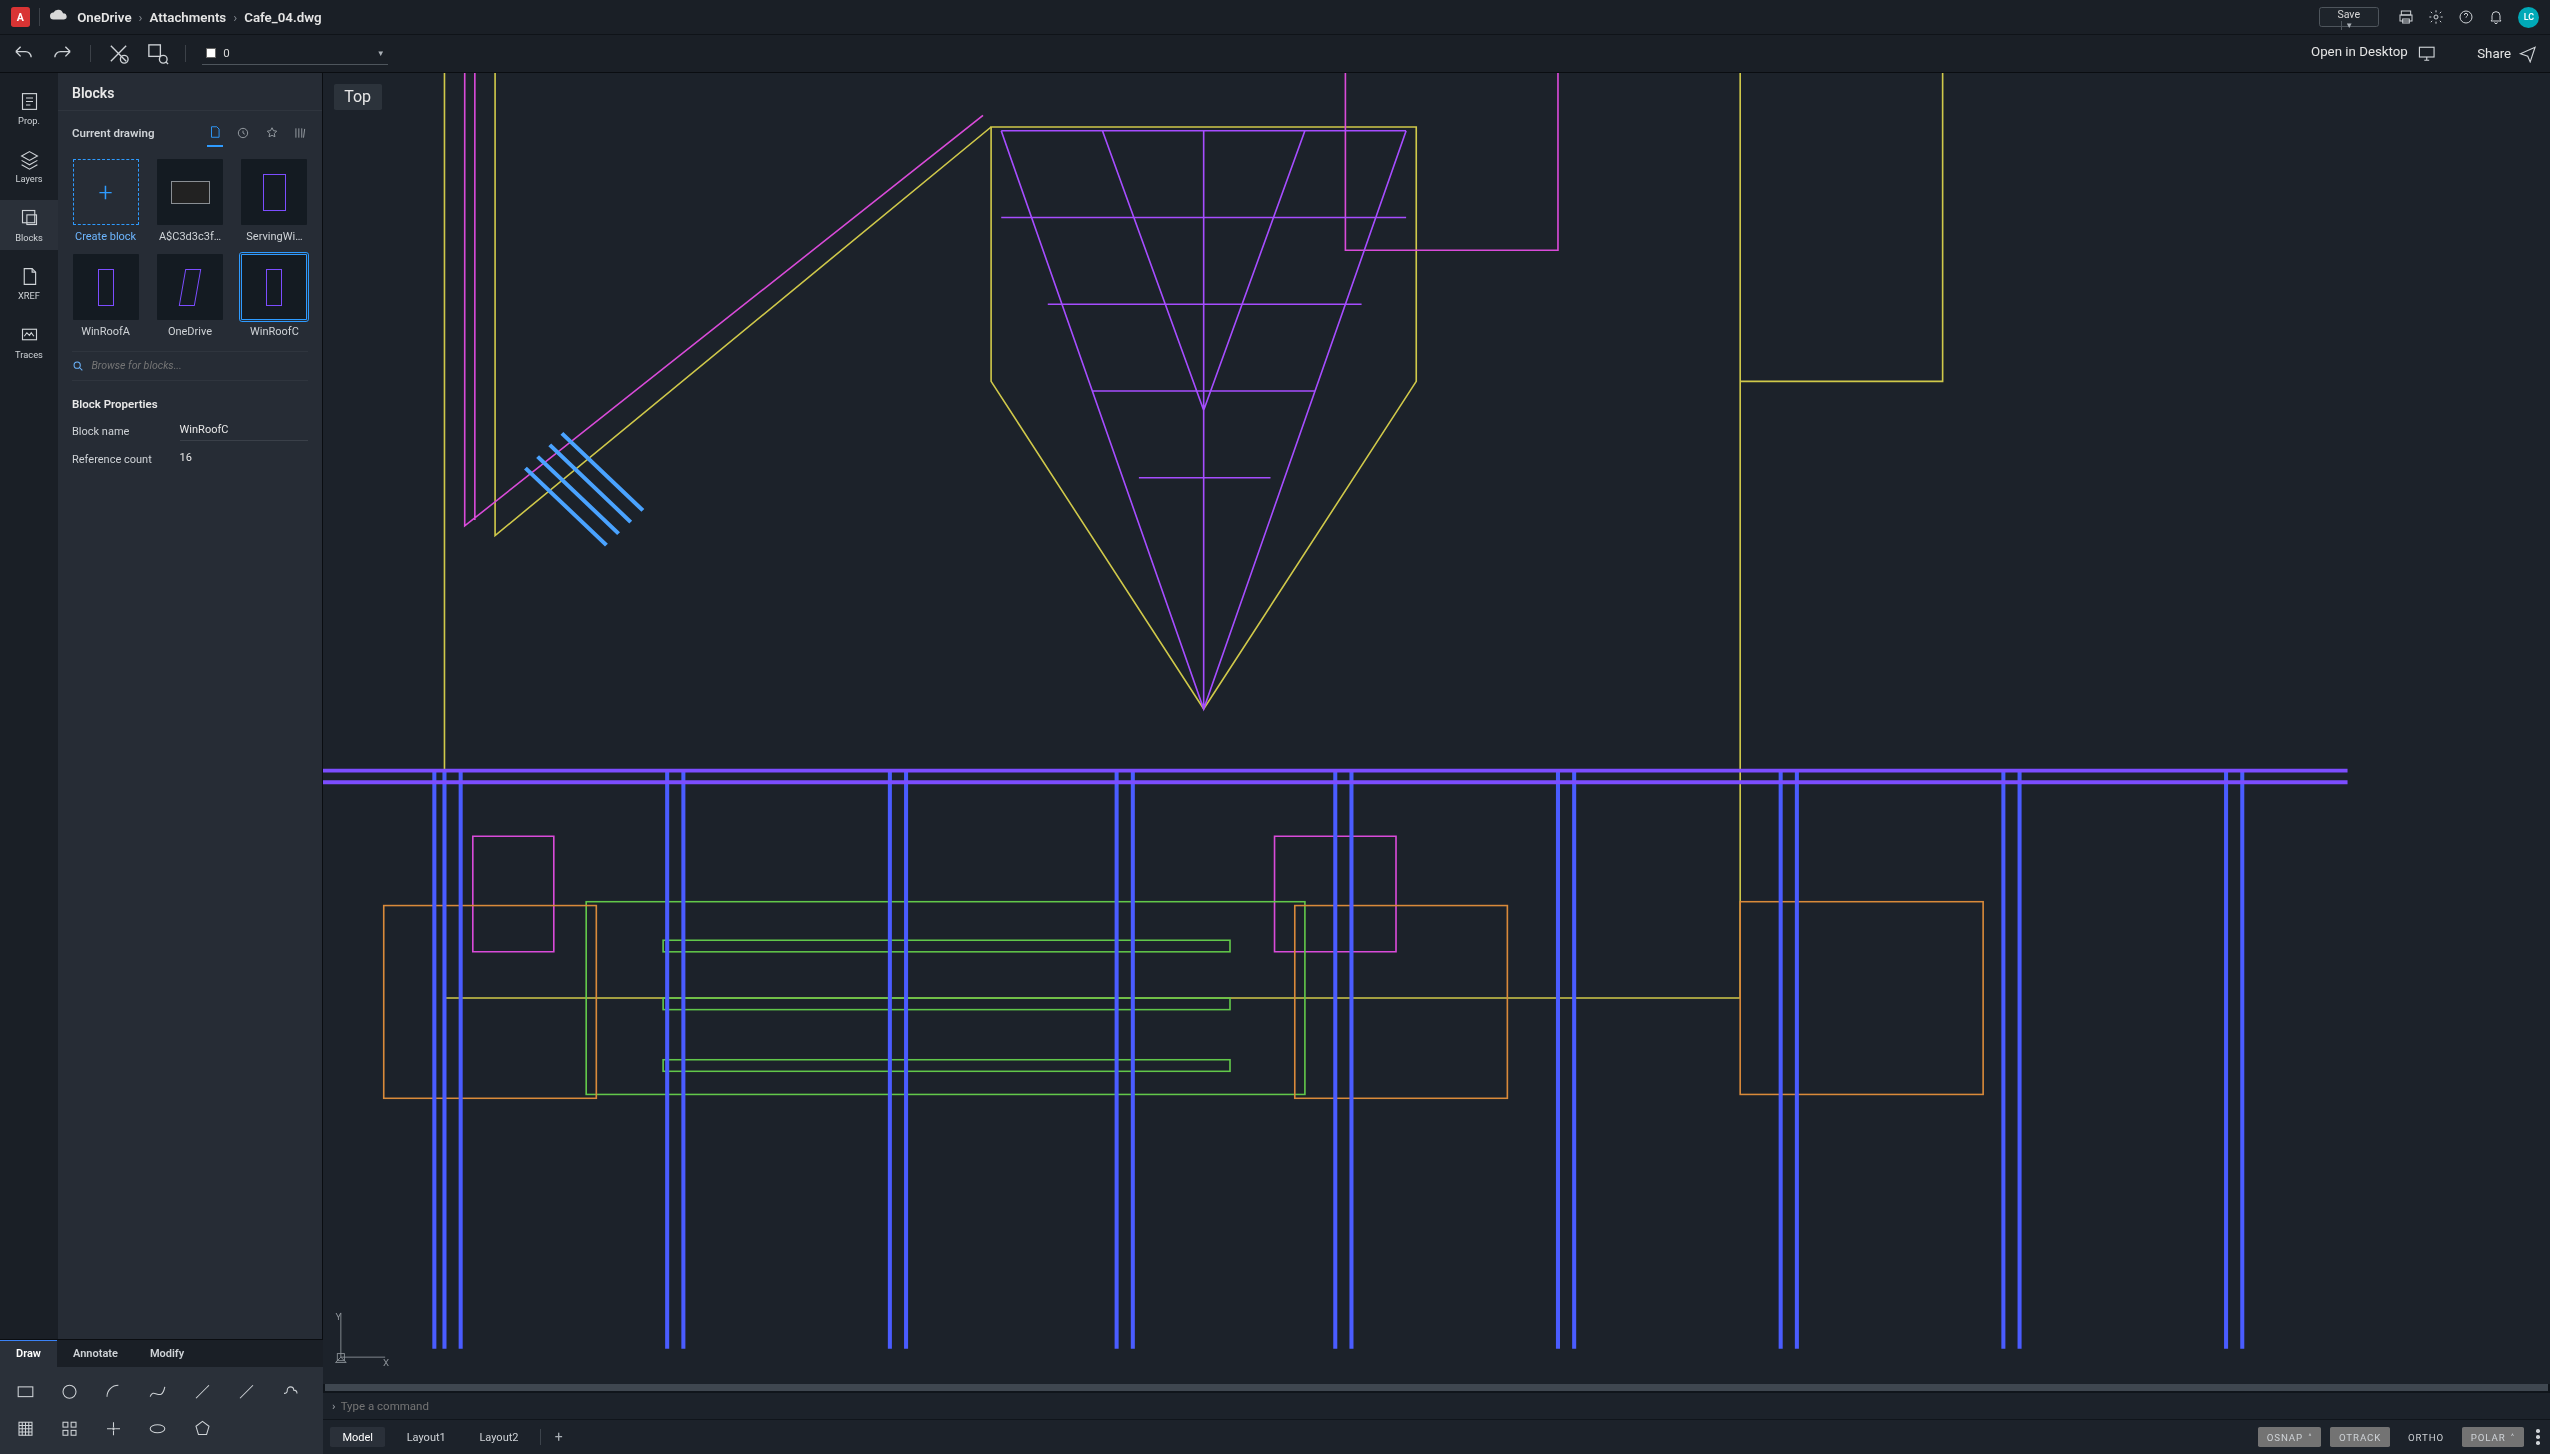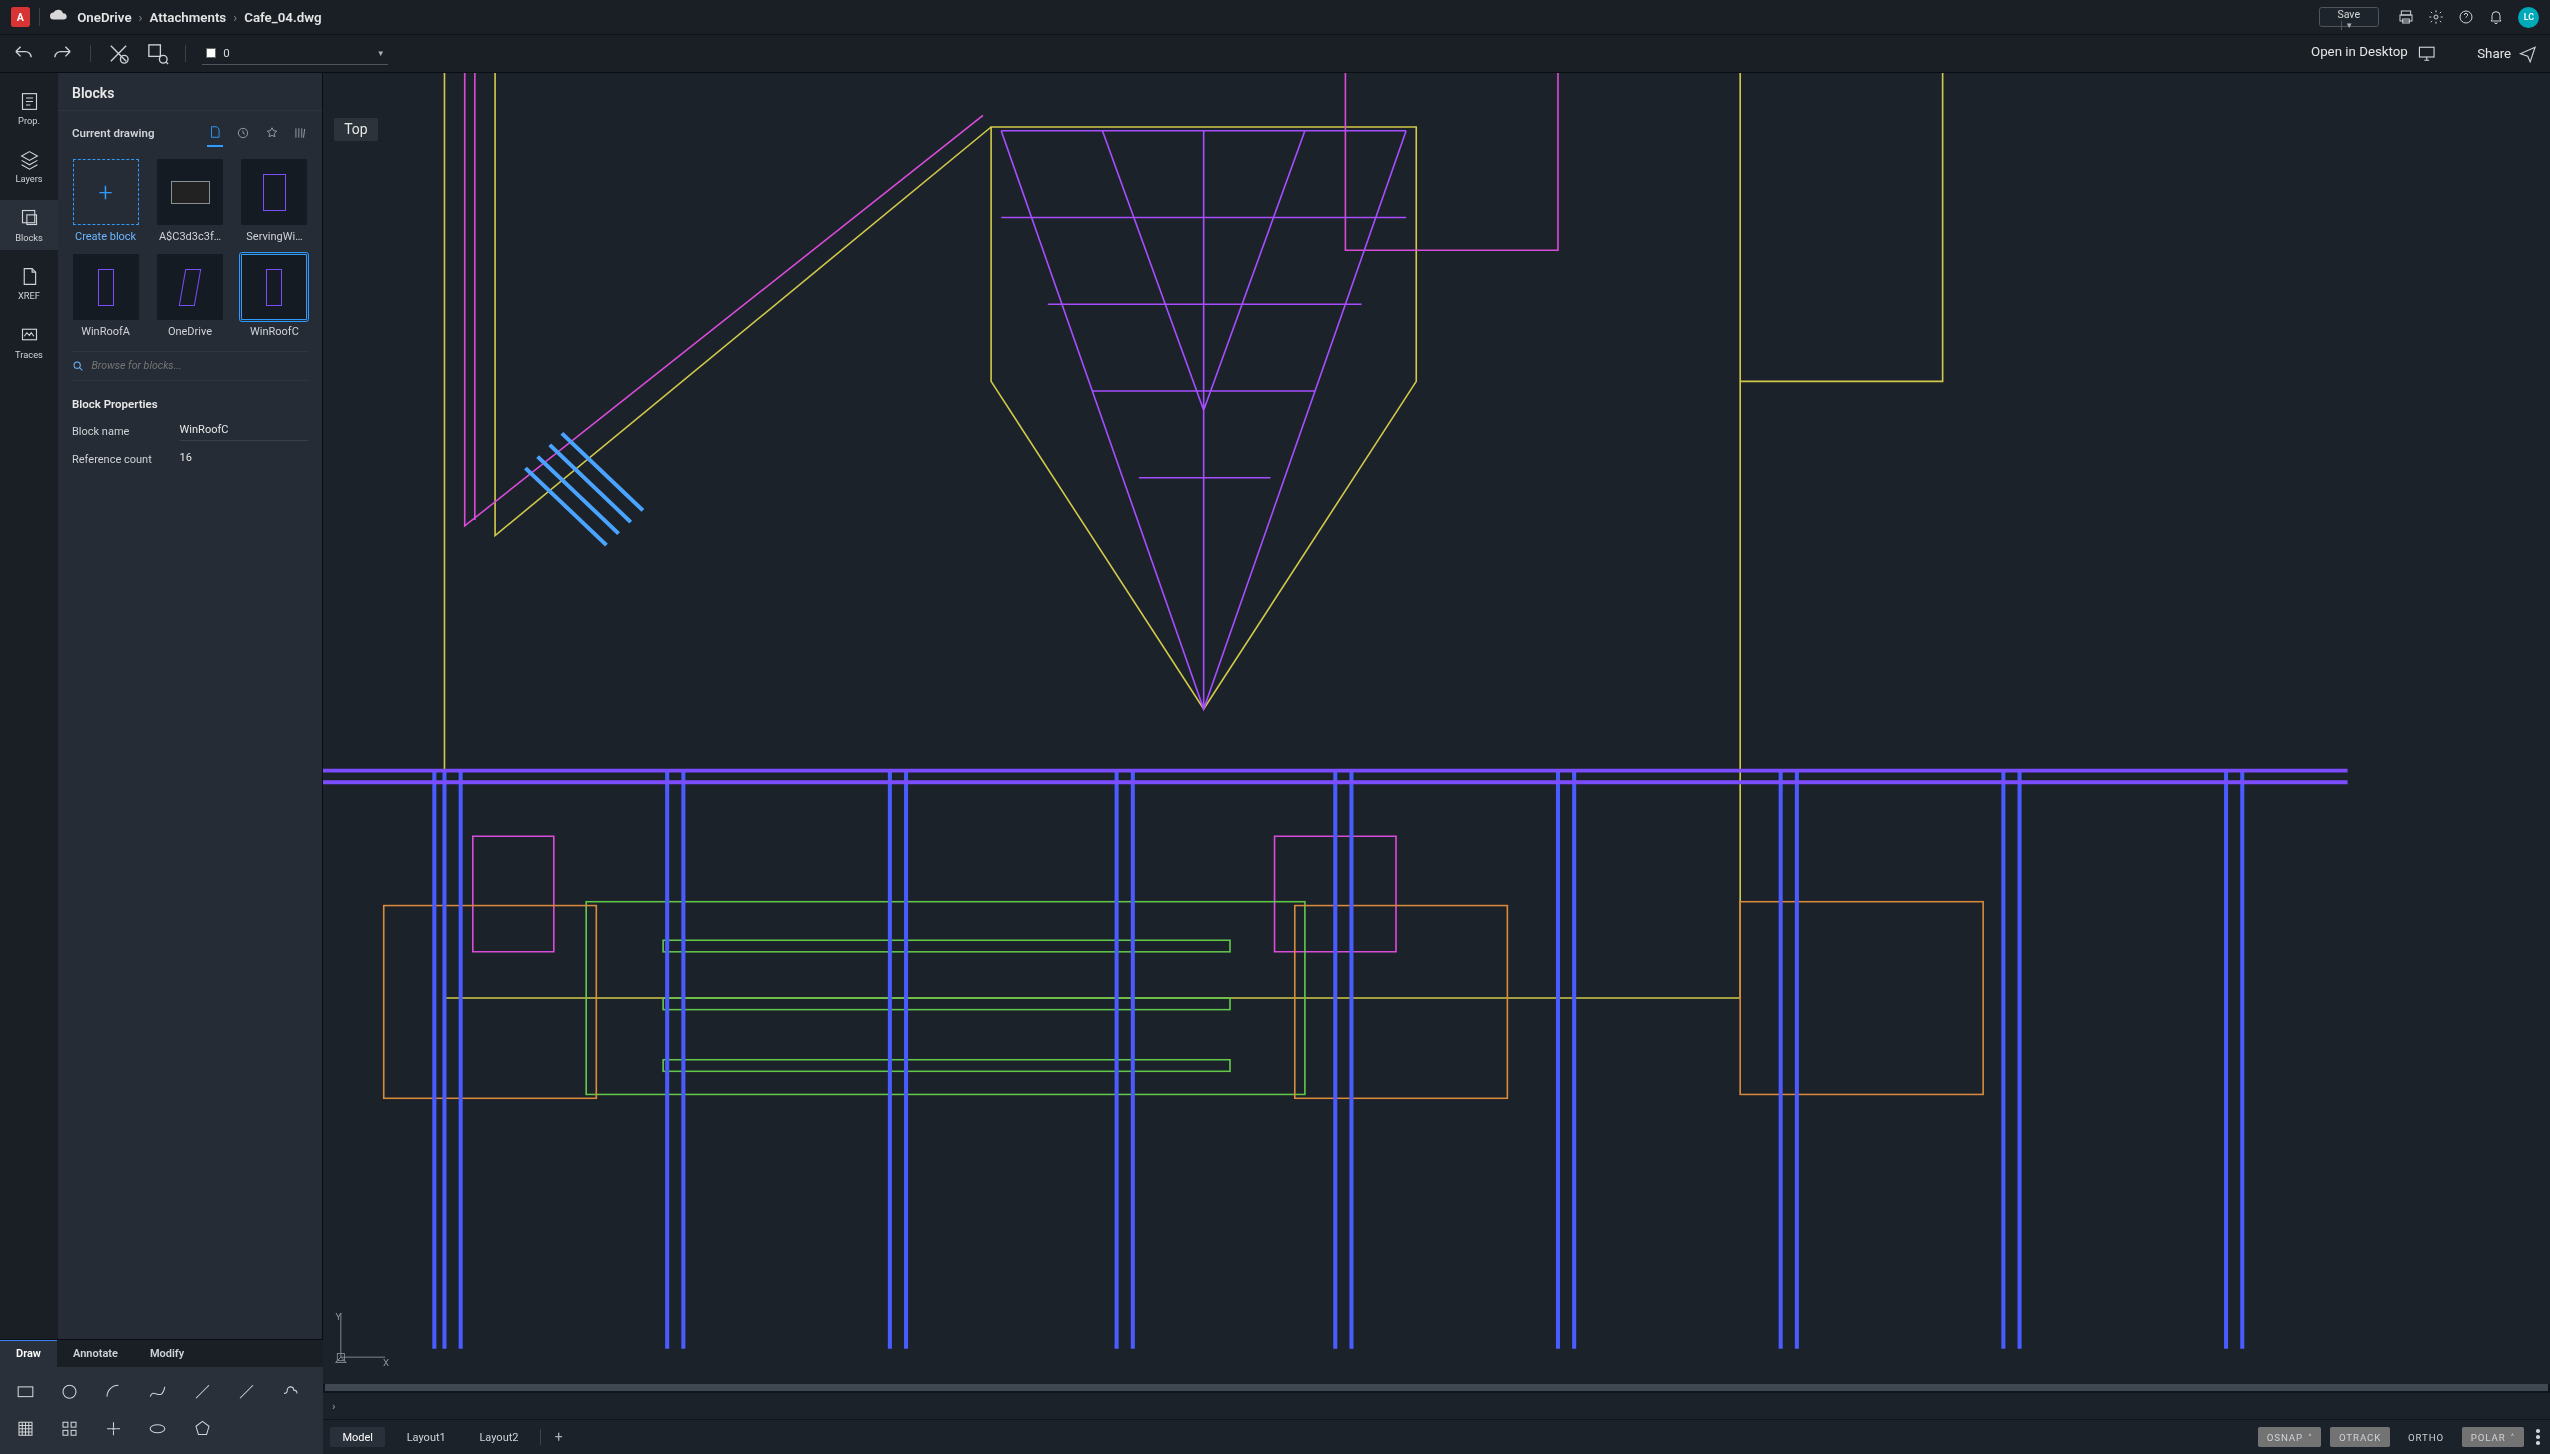--- a/index.html
+++ b/index.html
@@ -72,21 +72,21 @@
 .tooltabs{ height:28px; display:flex; align-items:stretch; border-top:0.9px solid #0a0d11;}
 .tooltabs .tt{ padding:0 16px; display:flex; align-items:center; font-size:11px; font-weight:600; color:#cfd3d7;}
 .tooltabs .tt.active{ background:#2a3039; color:#fff; border-top:1.8px solid #3b82f6; }
 .toolgrid{ background:#2a3039; padding:12.4px 10.6px; display:grid; grid-template-columns:repeat(7,1fr); gap:12.4px 7px;}
 .toolgrid .tool{ width:30px; height:25px; display:flex; align-items:center; justify-content:center;}
 .toolgrid svg{ width:23px; height:19.5px; stroke:#cfd3d7; fill:none; stroke-width:1.3;}
 
 
 .canvaswrap{ flex:1; display:flex; flex-direction:column; min-width:0; background:#1c222a;}
 .canvas{ flex:1; position:relative; overflow:hidden; background:#1c222a;}
-.topchip{ position:absolute; top:10.6px; left:10.6px; background:#2c333b; color:#e8e8e8; font-size:14px; padding:3.5px 10.6px; border-radius:1.8px;margin-top:34px;}
+.topchip{ position:absolute; top:10.6px; left:10.6px; background:#2c333b; color:#e8e8e8; font-size:16px; padding:3.5px 10.6px; border-radius:1.8px;}
 .canvas svg{ position:absolute; top:0; left:0; width:100%; height:100%;}
 .viewcube{ position:absolute; left:8.9px; bottom:16px; font-size:9.7px; color:#8d9399;}
 .viewcube .y{position:absolute;left:3.5px;bottom:46px;}
 .viewcube .x{position:absolute;left:51px;bottom:0;}
 .viewcube svg{width:62px;height:62px;stroke:#8d9399;fill:none;position:static;}
 .scrollbar-h{height:8.9px;background:#10151b;display:flex;align-items:center;}
 .scrollbar-h .thumb{height:7px;flex:1;background:#3f4750;border-radius:0;margin:0 1.8px;}
 .cmdline{ height:26.6px; display:flex; align-items:center; gap:5.3px; padding:0 8.9px; background:#1c222a; border-top:0.9px solid #10151b; color:#9aa0a6; font-size:11.5px;}
 .cmdline input{flex:1;background:transparent;border:none;outline:none;color:#cfd3d7;font-size:11.5px;}
 .status{ height:35px; background:#1c222a; display:flex; align-items:center; padding:0 7px; gap:8.9px; border-top:0.9px solid #10151b;}
@@ -447,20 +447,21 @@
             <path d="M10 60h50M10 60V10M10 60l-6 6 12 0z"></path>
             <rect x="6" y="56" width="8" height="8"></rect>
           </svg>
       </div>
     </div>
     <div class="scrollbar-h">
         <div class="thumb"></div>
       </div>
     <div class="cmdline">
       <span style="color:#9aa0a6;">›</span>
+      <input placeholder="Type a command" style="">
     </div>
     <div class="status">
       <div class="sheet active">Model</div>
       <div class="sheet">Layout1</div>
       <div class="sheet">Layout2</div>
       <div class="sepv"></div>
       <div class="plus">+</div>
       <div class="spacer"></div>
       <div class="snap">
           <span>OSNAP</span>

